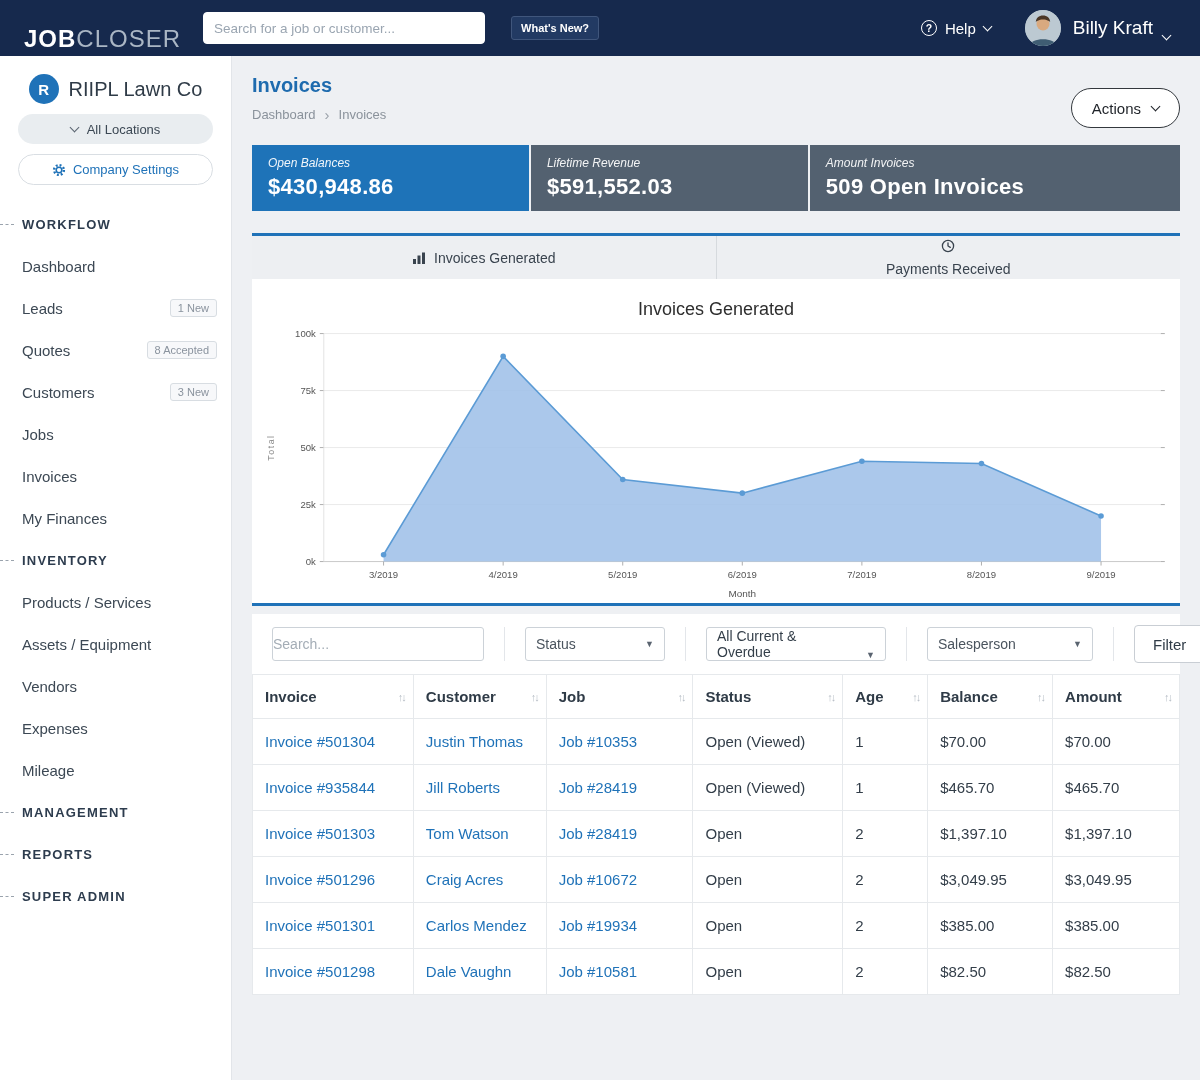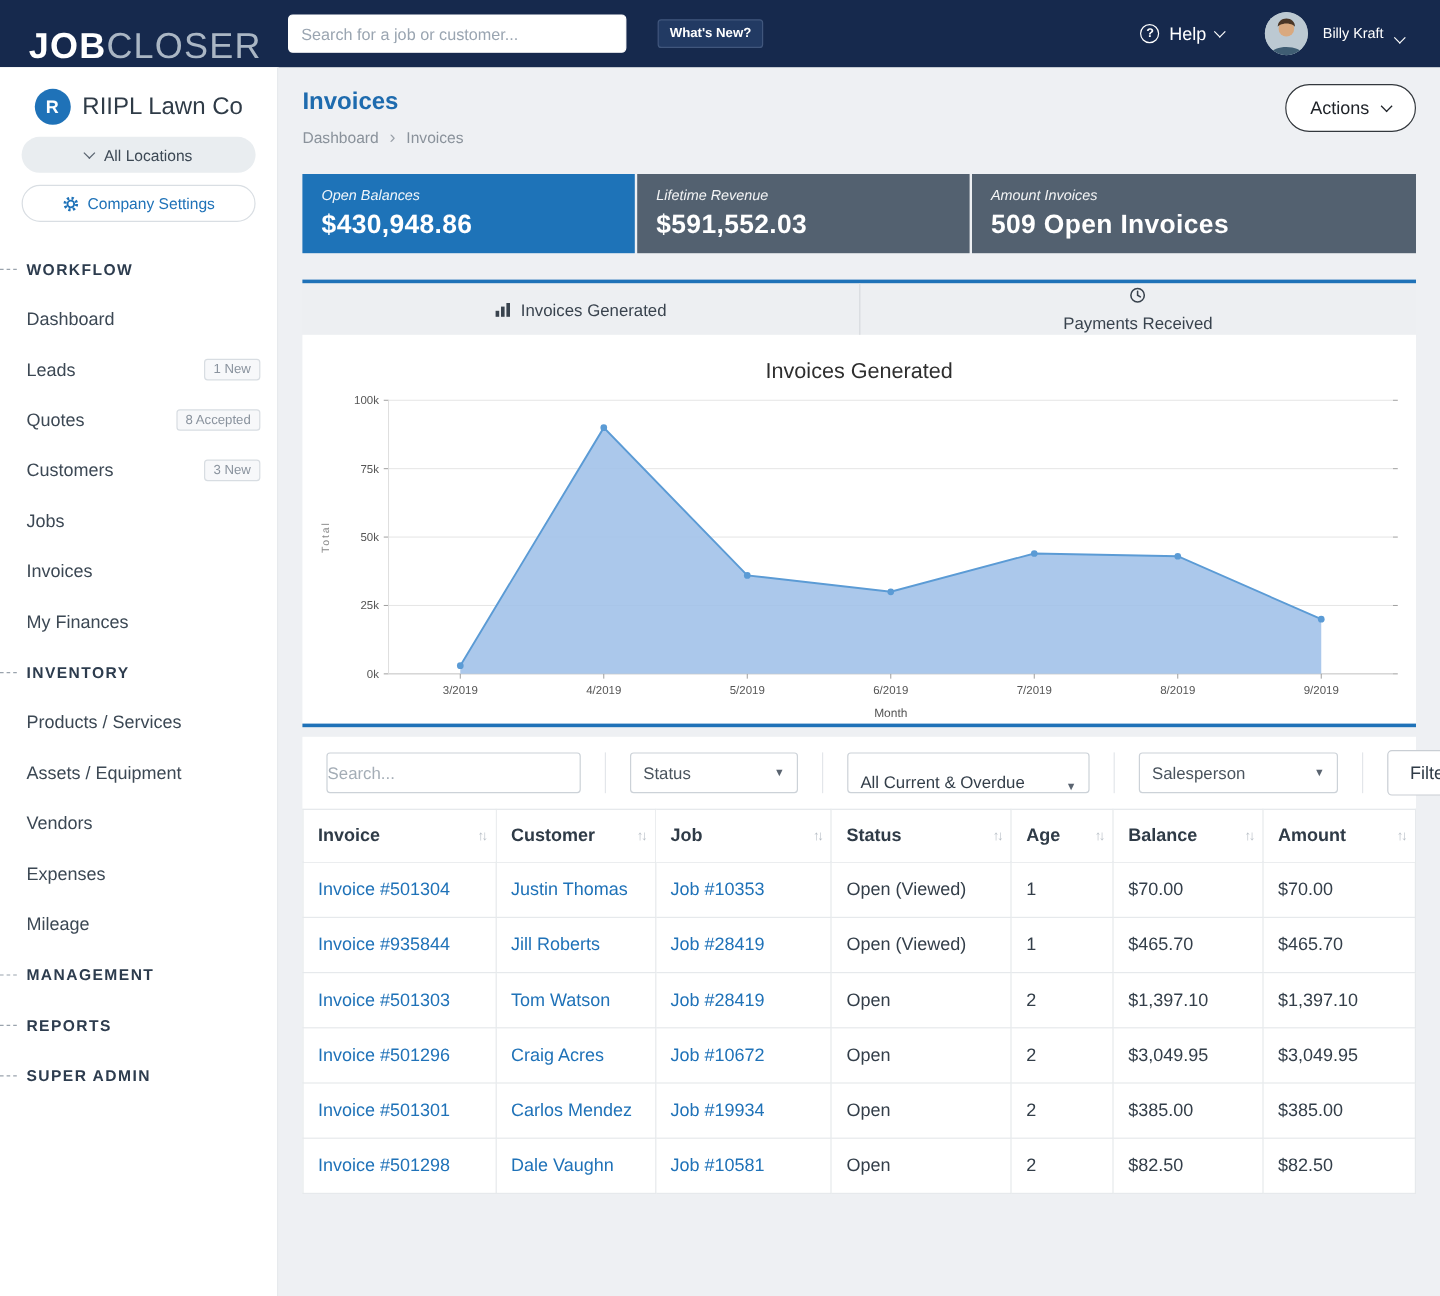--- a/index.html
+++ b/index.html
@@ -2,42 +2,42 @@
 <html><head>
 <meta charset="utf-8">
 <style>
   * { margin:0; padding:0; box-sizing:border-box; }
   html,body { width:1200px; height:1080px; overflow:hidden; background:#eef0f3;
               font-family:"Liberation Sans", sans-serif; }
 
   
   .topbar { height:56px; background:#16294d; display:flex; align-items:center;
             padding:0 24px; color:#fff; }
-  .logo { font-size:30px; letter-spacing:1px; margin-right:22px; cursor:pointer; white-space:nowrap;margin-top:22px; }
+  .logo { font-size:24px; letter-spacing:1px; margin-right:22px; cursor:pointer; white-space:nowrap;margin-top:22px; }
   .logo-bold { font-weight:bold; color:#fff; }
   .logo-light { font-weight:normal; color:#aab6c4; }
   .top-search { width:282px; height:32px; border:1px solid #fff; border-radius:4px;
                 padding:0 10px; font-size:13.5px; color:#333; outline:none;
                 font-family:inherit; }
   .top-search::placeholder { color:#9aa5b1; }
   .whats-new { margin-left:26px; background:#223a63; border:1px solid #40567c; color:#fff;
                font-size:11px; font-weight:bold; padding:5px 9px; border-radius:3px;
                cursor:pointer; font-family:inherit; }
   .top-right { margin-left:auto; display:flex; align-items:center; }
   .help { display:flex; align-items:center; gap:8px; font-size:15px; cursor:pointer;
           margin-right:34px; }
   .help-icon { width:16px; height:16px; border:1.4px solid #fff; border-radius:50%;
                display:inline-flex; align-items:center; justify-content:center;
                font-size:10.5px; font-weight:bold; }
   .chev { width:7px; height:7px; border-right:1.6px solid currentColor;
           border-bottom:1.6px solid currentColor; transform:rotate(45deg);
           display:inline-block; margin-top:-4px; }
   .avatar { width:36px; height:36px; border-radius:50%; overflow:hidden; cursor:pointer;
             margin-right:12px; background:#b9c6cf; flex-shrink:0; }
-  .user-name { font-size:12px; cursor:pointer; display:flex; align-items:flex-end; gap:10px;
+  .user-name { font-size:19px; cursor:pointer; display:flex; align-items:flex-end; gap:10px;
                margin-right:6px; }
 
   
   .app { display:flex; height:1024px; }
   .sidebar { width:232px; background:#fff; border-right:1px solid #e2e5e9;
              padding-top:18px; overflow:hidden; flex-shrink:0; }
   .main { flex:1; padding:0 20px; overflow:hidden; }
 
   
   .company-row { display:flex; align-items:center; gap:10px; justify-content:center;
@@ -61,21 +61,21 @@
   .nav-badge { margin-left:auto; font-size:11px; color:#8a939e; background:#f7f8fa;
                border:1px solid #d8dde2; border-radius:3px; padding:2px 7px; }
 
   
   .page-header { position:relative; padding-top:18px; }
   .page-title { font-size:20px; font-weight:bold; color:#1e6bae; }
   .breadcrumb { margin-top:9px; font-size:13px; color:#8a929b; display:flex;
                 align-items:center; gap:9px; }
   .breadcrumb .crumb { cursor:pointer; }
   .breadcrumb .sep { font-size:15px; color:#9aa1a9; }
-  .actions-btn { position:absolute; right:0; top:14px; height:40px; padding:0 20px;
+  .actions-btn { position:absolute; right:0; top:32px; height:40px; padding:0 20px;
                  border-radius:20px; background:#fff; border:1px solid #33383d;
                  font-size:15px; color:#1e2228; display:flex; align-items:center; gap:11px;
                  cursor:pointer; font-family:inherit; }
 
   
   .stats-row { display:flex; gap:2px; margin-top:22px; }
   .stat-card { flex:273 1 0; color:#fff; padding:11px 16px; height:66px; }
   .stat-card.stat-wide { flex:377 1 0; }
   .stat-label { font-size:12px; font-style:italic; opacity:.93; }
   .stat-value { font-size:22px; font-weight:bold; margin-top:4px; letter-spacing:.3px; }
@@ -99,21 +99,21 @@
   .fgroup { padding:0 20px; border-right:1px solid #e3e6ea; display:flex; align-items:center; }
   .fgroup:last-child { border-right:none; }
   .filter-search { width:212px; height:34px; border:1px solid #ccd2d8; border-radius:3px;
                    padding:0 0; font-size:14px; outline:none; font-family:inherit; }
   .filter-search::placeholder { color:#a4adb6; }
   .fselect { height:34px; border:1px solid #ccd2d8; border-radius:3px; background:#fff;
              display:flex; align-items:center; justify-content:space-between; padding:0 10px;
              font-size:14px; color:#4a545e; cursor:pointer; }
   .sel-caret { color:#5a6470; font-size:9px; margin-left:14px; }
   .w-status { width:140px; }
-  .w-overdue { width:202px; color:#333e49;align-items:flex-end; }
+  .w-overdue { width:180px; color:#333e49;align-items:flex-end; }
   .w-sales { width:166px; }
   .filter-btn { height:38px; padding:0 18px; background:#fff; border:1px solid #c9ced4;
                 border-radius:4px; font-size:15px; color:#2f3b47; cursor:pointer;
                 font-family:inherit; }
 
   
   .inv-table { width:100%; border-collapse:collapse; background:#fff; table-layout:fixed; }
   .inv-table th { height:44px; font-size:15px; color:#2f3b47; text-align:left;
                   padding:0 12px; border:1px solid #e6e9ec; background:#fff;
                   position:relative; cursor:pointer; font-weight:bold; }

